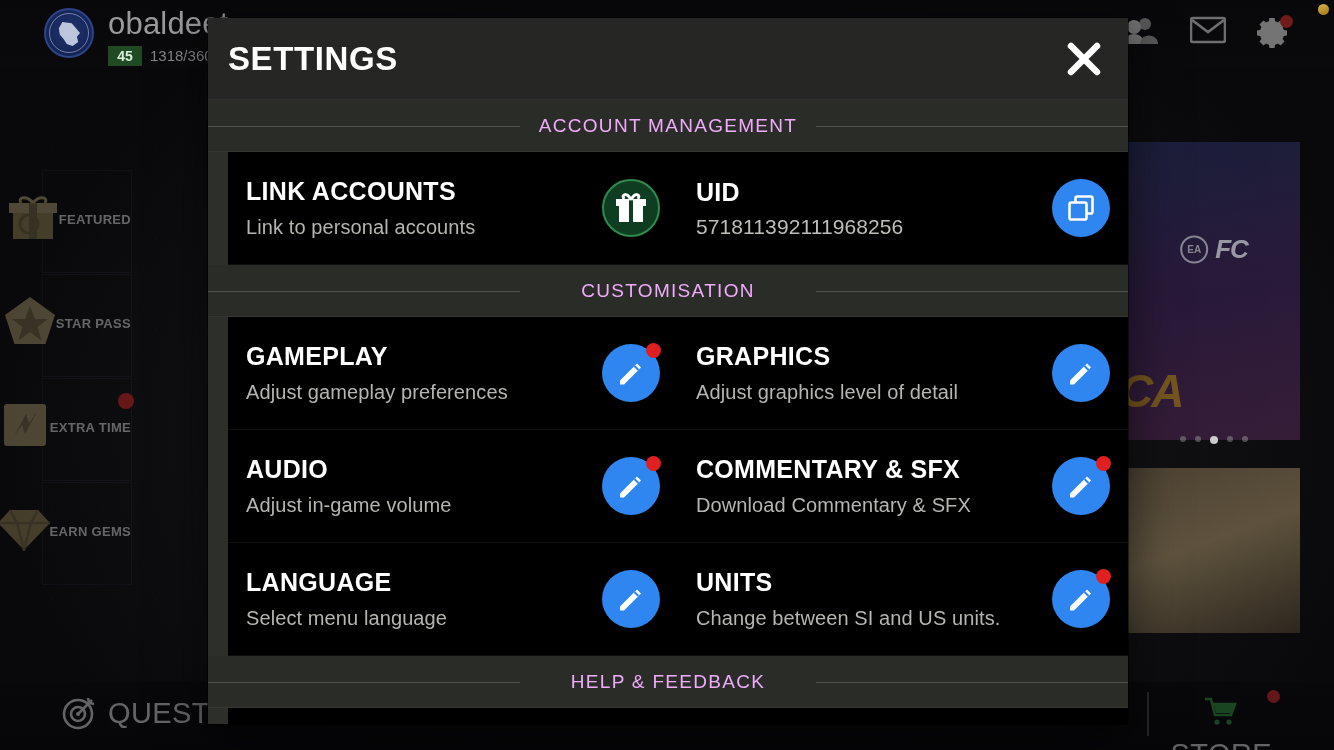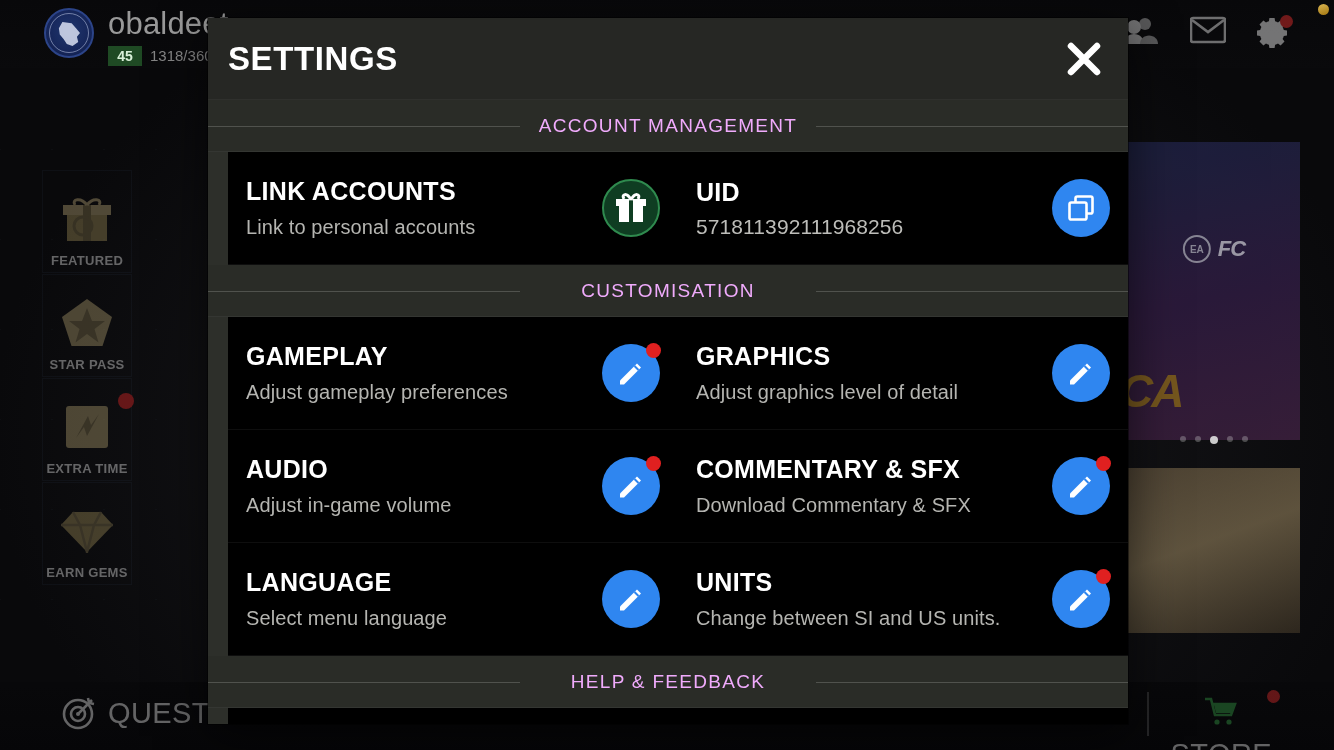--- a/index.html
+++ b/index.html
@@ -92,21 +92,21 @@
     background: linear-gradient(160deg, #ffd560, #c08a10);
     opacity: .85;
   }
 
   
   .sidebar { position: absolute; left: 42px; top: 170px; width: 95px; }
   .side-item {
     position: relative; width: 90px; height: 103px;
     margin-bottom: 1px;
     border: 1px solid rgba(90,110,150,0.16);
-    display: flex; flex-direction: column;
+    display: flex; flex-direction: row;
     align-items: center; justify-content: flex-end;
     padding-bottom: 4px;
     opacity: .46;
   }
   .side-item .glyph {
     width: 58px; height: 58px; margin-bottom: 5px;
     display: flex; align-items: center; justify-content: center;
   }
   .side-item .lbl {
     font-size: 13px; font-weight: 700; color: #cfcfcf;
@@ -129,21 +129,21 @@
     position: absolute; left: 50%; top: 36%; transform: translate(-50%,-50%);
     display: flex; align-items: center; gap: 7px; opacity: .75;
   }
   .banner .ea-circle {
     width: 28px; height: 28px; border-radius: 50%;
     border: 2px solid #b9b9c4; color: #b9b9c4;
     font-size: 10px; font-weight: 700;
     display: flex; align-items: center; justify-content: center;
   }
   .banner .fc-word {
-    color: #d6d6dd; font-size: 22px; font-weight: 800;
+    color: #d6d6dd; font-size: 26px; font-weight: 800;
     font-style: italic; letter-spacing: -1px;
   }
   .banner .ca-word {
     position: absolute; left: -8px; bottom: 22px;
     font-size: 46px; font-weight: 800; font-style: italic;
     color: #8d6a1c; letter-spacing: -2px; opacity: .85;
   }
   .banner2 {
     position: absolute; left: 1128px; top: 468px; width: 172px; height: 165px;
     background: linear-gradient(160deg, #7d6a4c 0%, #a08b63 45%, #4a3e2c 100%);

